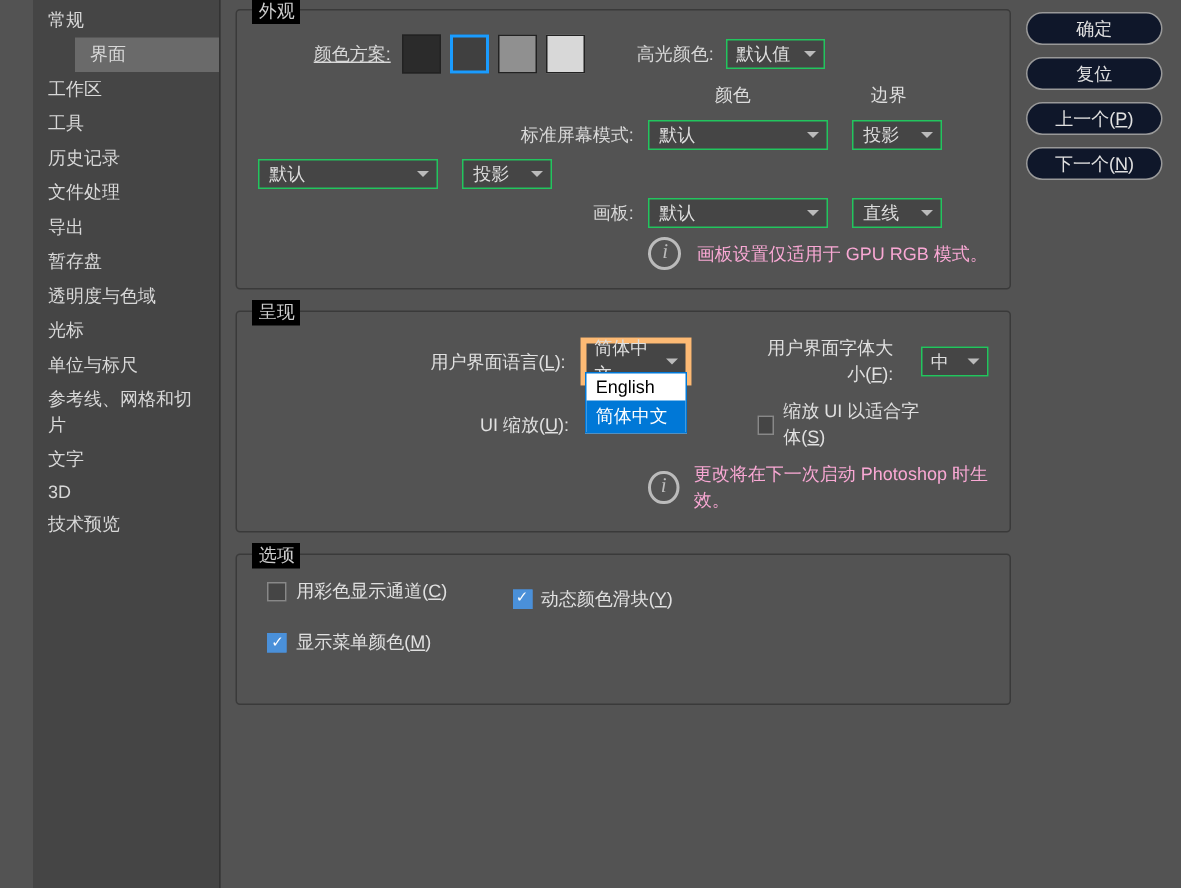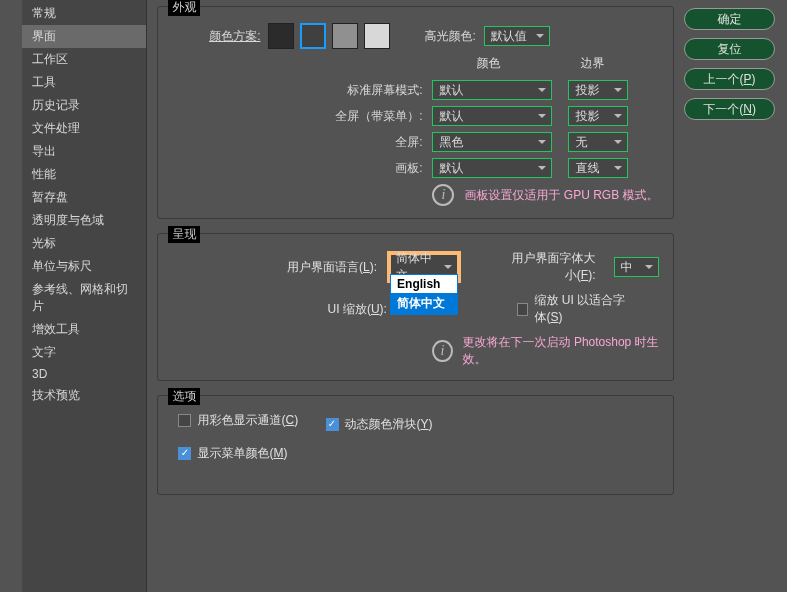--- a/index.html
+++ b/index.html
@@ -1,38 +1,38 @@
 <!DOCTYPE html>
 <html><head>
 <meta charset="utf-8">
 <style>
 * { box-sizing: border-box; margin: 0; padding: 0; font-family: "Microsoft YaHei", "PingFang SC", sans-serif; }
 body { background: #535353; color: #e0e0e0; font-size: 12px; width: 787px; height: 592px; overflow: hidden; }
 .container { display: flex; height: 100%; padding-left: 22px; }
 .sidebar { width: 149px; background: #454545; border-right: 1px solid #333; padding-top: 2px; }
 .sidebar-item { padding: 3px 10px; cursor: pointer; color: #d8d8d8; }
-.sidebar-item.selected { background: #6a6a6a; }
+.sidebar-item.selected { background: #6a6a6a; margin-left: 28px; }
 .main { flex: 1; padding: 6px 10px 10px 10px; }
 .right-panel { width: 120px; padding: 8px 12px 0 0; }
-.btn { display: flex; align-items: center; justify-content: center; height: 22px; border: 1px solid #999; border-radius: 11px; margin-bottom: 8px; color: #e0e0e0; cursor: pointer; font-size: 12px; background: #14532d; }
+.btn { display: flex; align-items: center; justify-content: center; height: 22px; border: 1px solid #999; border-radius: 11px; margin-bottom: 8px; color: #e0e0e0; cursor: pointer; font-size: 12px; background: #0f172a; }
 
 .group { border: 1px solid #3a3a3a; border-radius: 3px; margin-bottom: 14px; position: relative; padding: 16px 14px 12px 14px; }
 .group-title { position: absolute; top: -8px; left: 10px; background: #000000; padding: 0 4px; color: #ccc; }
 
 .row { display: flex; align-items: center; margin-bottom: 6px; }
 .label-r { text-align: right; color: #d8d8d8; }
 .swatch { width: 26px; height: 26px; border: 1px solid #222; margin-right: 6px; display: inline-block; cursor: pointer; }
 .swatch.selected { border: 2px solid #1a9cff; }
 
 .select { position: relative; background: #454545; border: 1px solid #22c55e; height: 20px; display: flex; align-items: center; padding: 0 18px 0 6px; color: #ddd; cursor: pointer; font-size: 12px; }
 .select.highlighted { border: 4px solid #fdba74; padding: 0 17px 0 5px; height: 32px; }
 .select::after { content: ""; position: absolute; right: 5px; top: 50%; margin-top: -2px; border: 4px solid transparent; border-top-color: #bbb; }
 
 .dropdown-menu { position: absolute; top: 19px; left: -1px; right: -1px; background: #fff; border: 1px solid #0078d7; z-index: 10; }
-.dropdown-option { padding: 2px 6px; color: #000; font-size: 12px; cursor: pointer; font-weight: bold; }
+.dropdown-option { padding: 2px 6px; color: #000; font-size: 12px; cursor: pointer; }
 .dropdown-option.highlighted { background: #0078d7; color: #fff; }
 
 .col-headers { display: flex; margin: 4px 0 8px 0; }
 .col-headers .col-a { width: 260px; text-align: right; padding-right: 10px; }
 .col-headers .hdr { width: 112px; text-align: center; color: #ddd; }
 
 .grid-row { display: flex; align-items: center; margin-bottom: 6px; }
 .grid-row .lbl { width: 260px; text-align: right; padding-right: 10px; color: #d8d8d8; }
 .grid-row .col1 { width: 120px; }
 .grid-row .gap { width: 16px; }
@@ -43,42 +43,40 @@
 .info-text { color: #f9a8d4; }
 
 .present-row { display: flex; align-items: center; margin-bottom: 8px; }
 .present-row .lbl { width: 260px; text-align: right; padding-right: 10px; }
 .present-row .field { width: 90px; position: relative; }
 .present-row .spacer2 { width: 50px; }
 
 .checkbox { width: 13px; height: 13px; border: 1px solid #888; background: #454545; display: inline-flex; align-items: center; justify-content: center; margin-right: 6px; cursor: pointer; vertical-align: middle; }
 .checkbox.checked { background: #4a90d9; border-color: #4a90d9; }
 .checkbox.checked::after { content: "✓"; color: #fff; font-size: 10px; line-height: 1; }
-.check-row { display: inline-flex; align-items: center; margin-right: 24px; margin-bottom: 12px; }
+.check-row { display: inline-flex; align-items: center; margin-right: 40px; margin-bottom: 12px; }
 .underline-char { text-decoration: underline; }
 </style>
 </head>
 <body>
 
 <div class="container">
   <div class="sidebar" id="sidebar">
       <div class="sidebar-item">常规</div>
       <div class="sidebar-item selected">界面</div>
       <div class="sidebar-item">工作区</div>
       <div class="sidebar-item">工具</div>
       <div class="sidebar-item">历史记录</div>
       <div class="sidebar-item">文件处理</div>
       <div class="sidebar-item">导出</div>
-      <div class="sidebar-item">性能</div>
       <div class="sidebar-item">暂存盘</div>
       <div class="sidebar-item">透明度与色域</div>
       <div class="sidebar-item">光标</div>
       <div class="sidebar-item">单位与标尺</div>
       <div class="sidebar-item">参考线、网格和切片</div>
-      <div class="sidebar-item">增效工具</div>
       <div class="sidebar-item">文字</div>
       <div class="sidebar-item">3D</div>
       <div class="sidebar-item">技术预览</div>
     </div>
 
   <div class="main">
 
     <div class="group">
       <span class="group-title">外观</span>
 
@@ -113,44 +111,29 @@
               </div>
             </div>
             <div class="gap"></div>
             <div class="col2">
               <div class="select">
                 <span>投影</span>
               </div>
             </div>
           </div>
           <div class="grid-row">
-            <div class="lbl">全屏（带菜单）:</div>
             <div class="col1">
               <div class="select">
                 <span>默认</span>
               </div>
             </div>
             <div class="gap"></div>
             <div class="col2">
               <div class="select">
                 <span>投影</span>
-              </div>
-            </div>
-          </div>
-          <div class="grid-row">
-            <div class="lbl">全屏:</div>
-            <div class="col1">
-              <div class="select">
-                <span>黑色</span>
-              </div>
-            </div>
-            <div class="gap"></div>
-            <div class="col2">
-              <div class="select">
-                <span>无</span>
               </div>
             </div>
           </div>
           <div class="grid-row">
             <div class="lbl">画板:</div>
             <div class="col1">
               <div class="select">
                 <span>默认</span>
               </div>
             </div>

